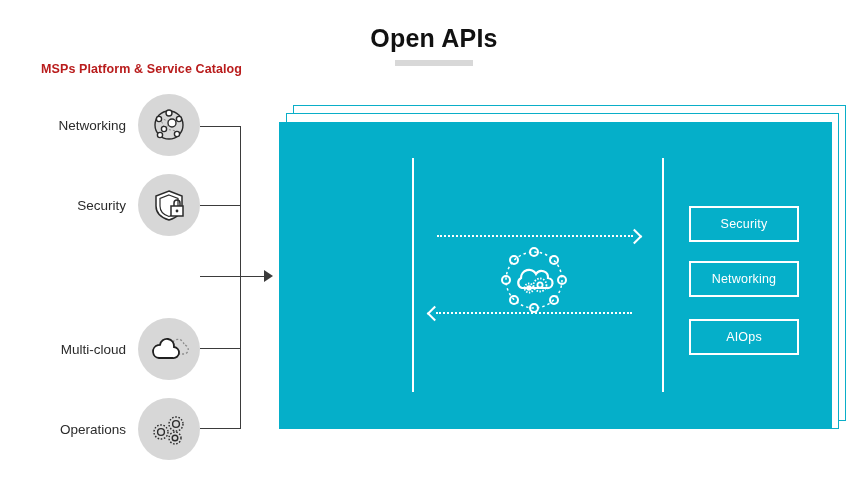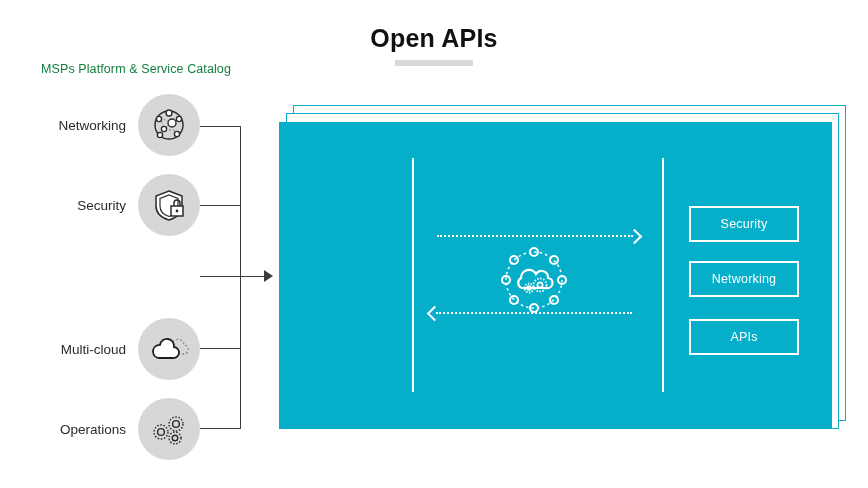--- a/index.html
+++ b/index.html
@@ -40,22 +40,22 @@
     top: 60px;
     width: 78px;
     height: 6px;
     background: #d8d8d8;
   }
   #catalog-heading {
     position: absolute;
     left: 41px;
     top: 62px;
     font-size: 12.5px;
-    font-weight: normal;
-    color: #15803d;
+    font-weight: bold;
+    color: #b91c1c;
     letter-spacing: 0.1px;
   }
 
   
   .catalog-row {
     position: absolute;
     left: 0;
     width: 200px;
     height: 62px;
     display: flex;
@@ -329,16 +329,16 @@
     </svg>
   </div>
 
   <div class="service-chip" style="top:206px">
     <span>Security</span>
   </div>
   <div class="service-chip" style="top:261px">
     <span>Networking</span>
   </div>
   <div class="service-chip" style="top:319px">
-    <span>APIs</span>
+    <span>AIOps</span>
   </div>
 
 </div>
 
 </body></html>

